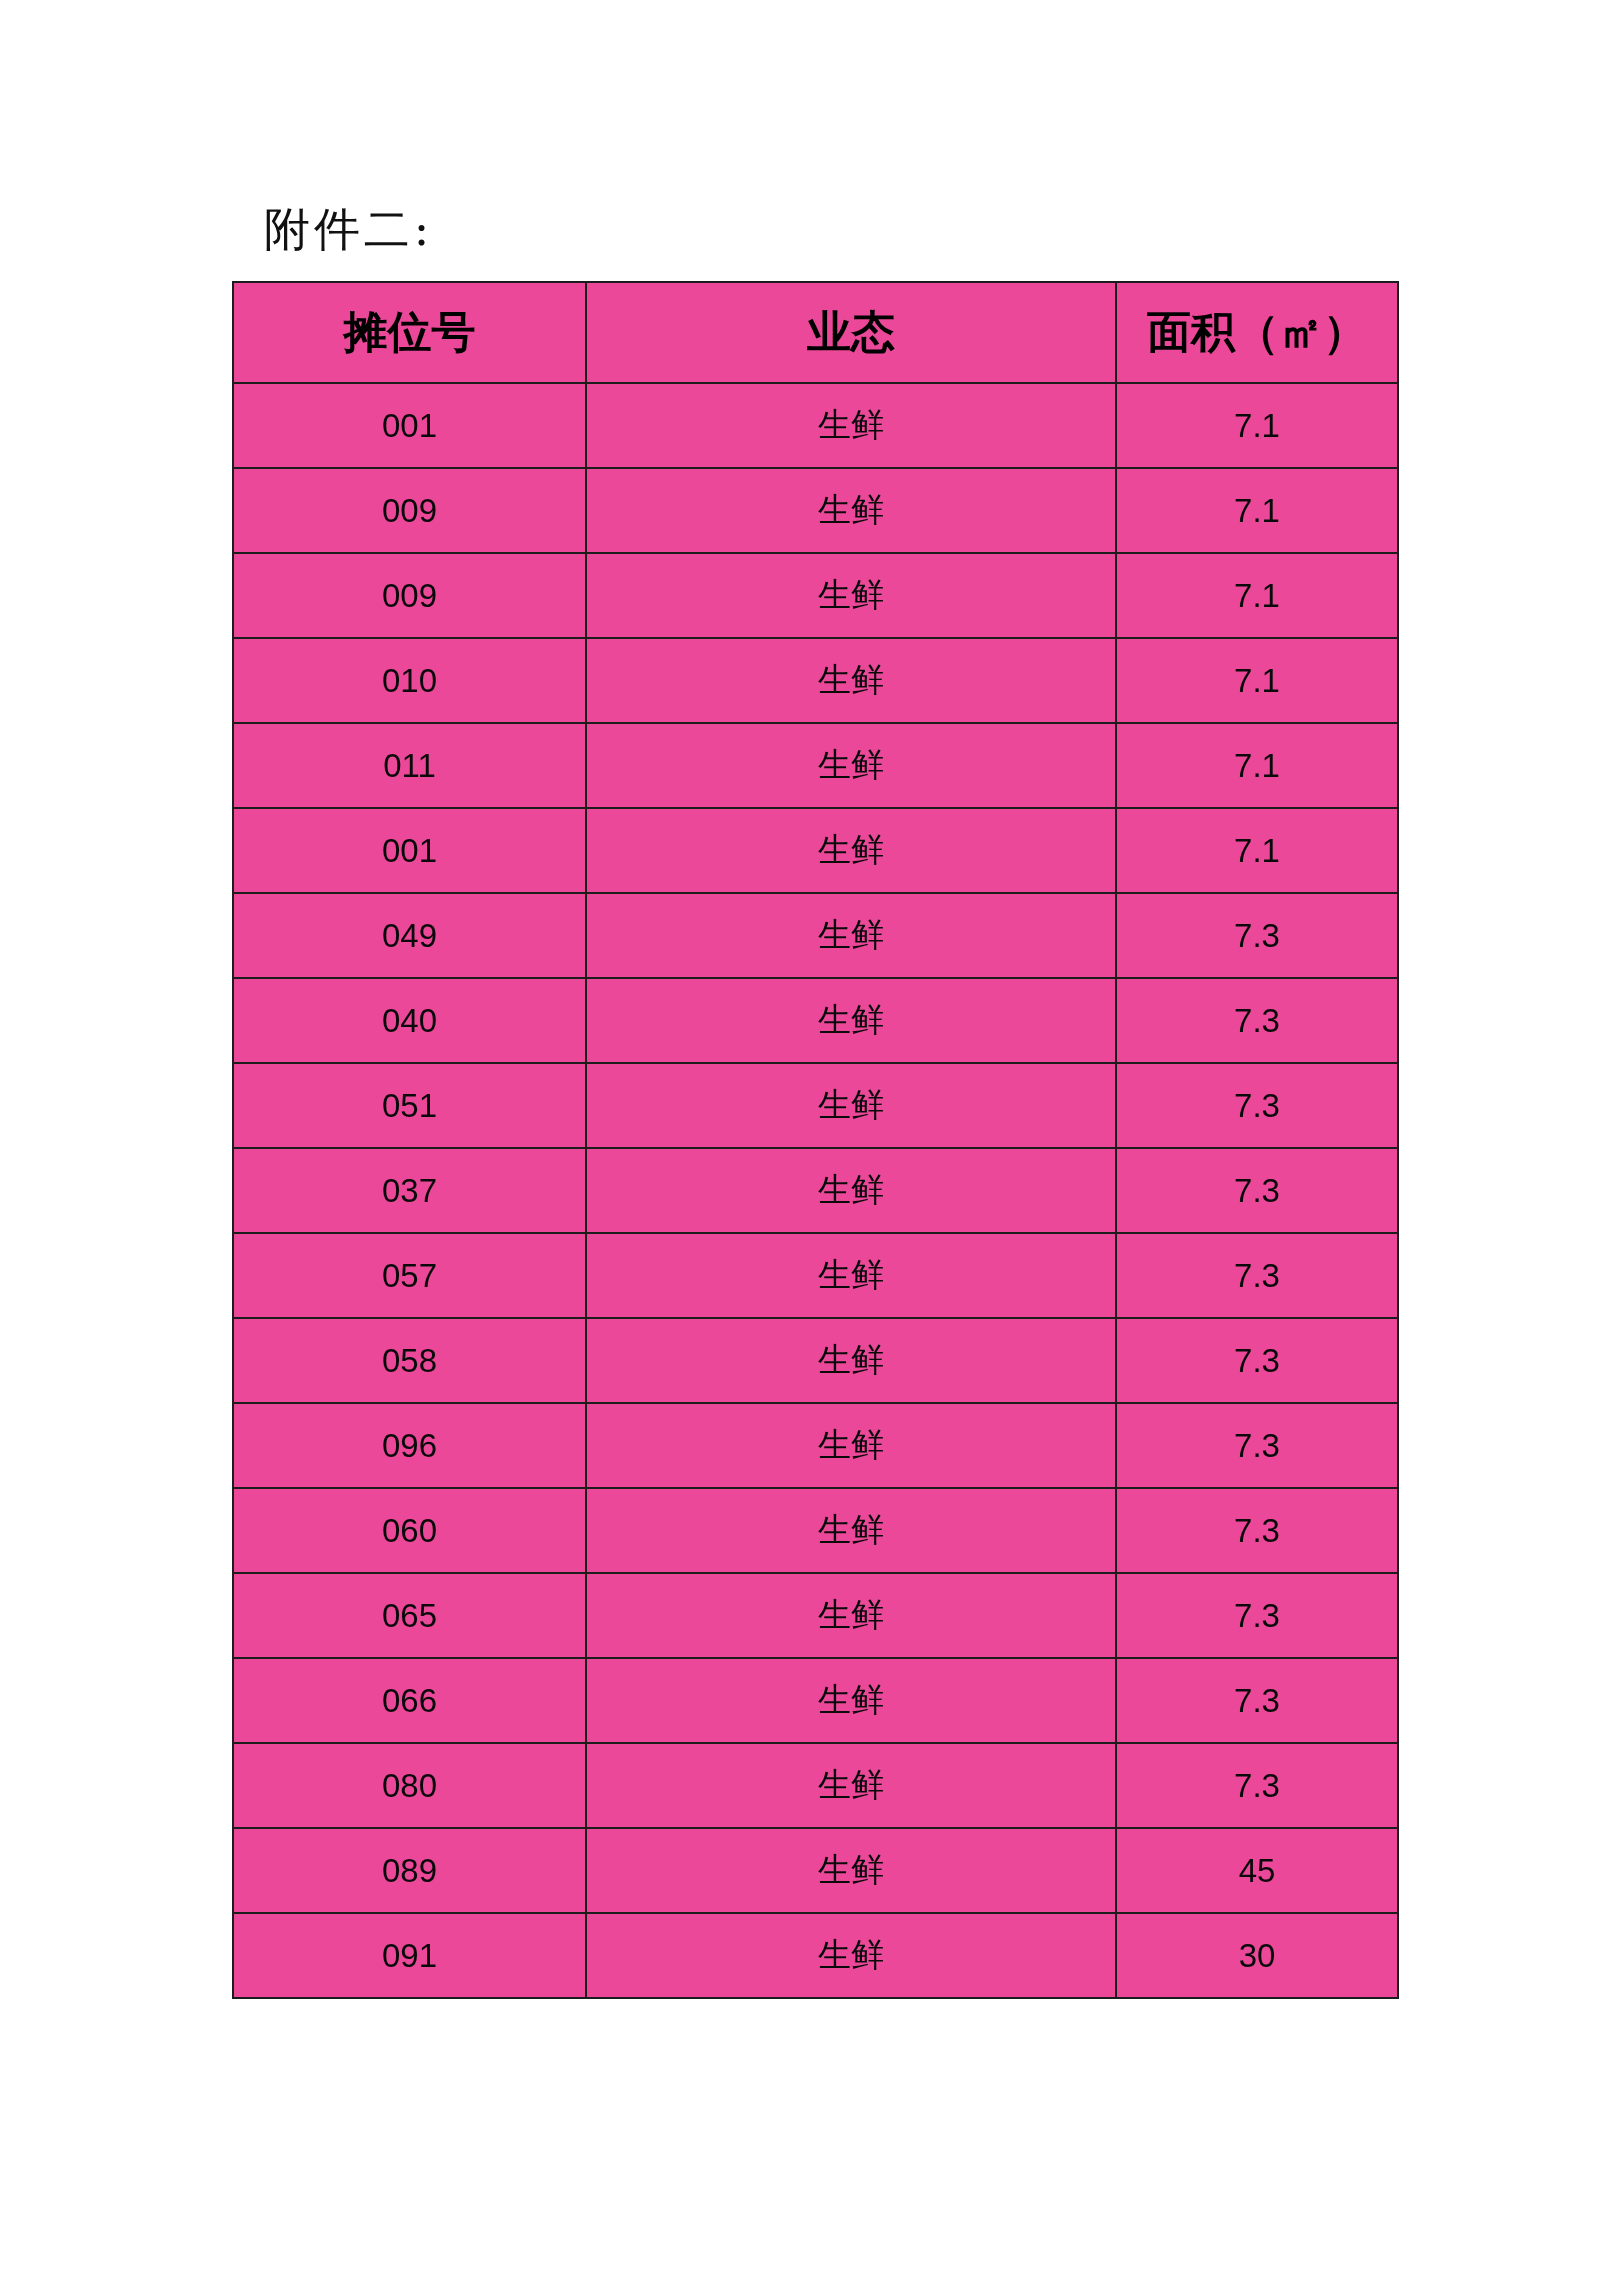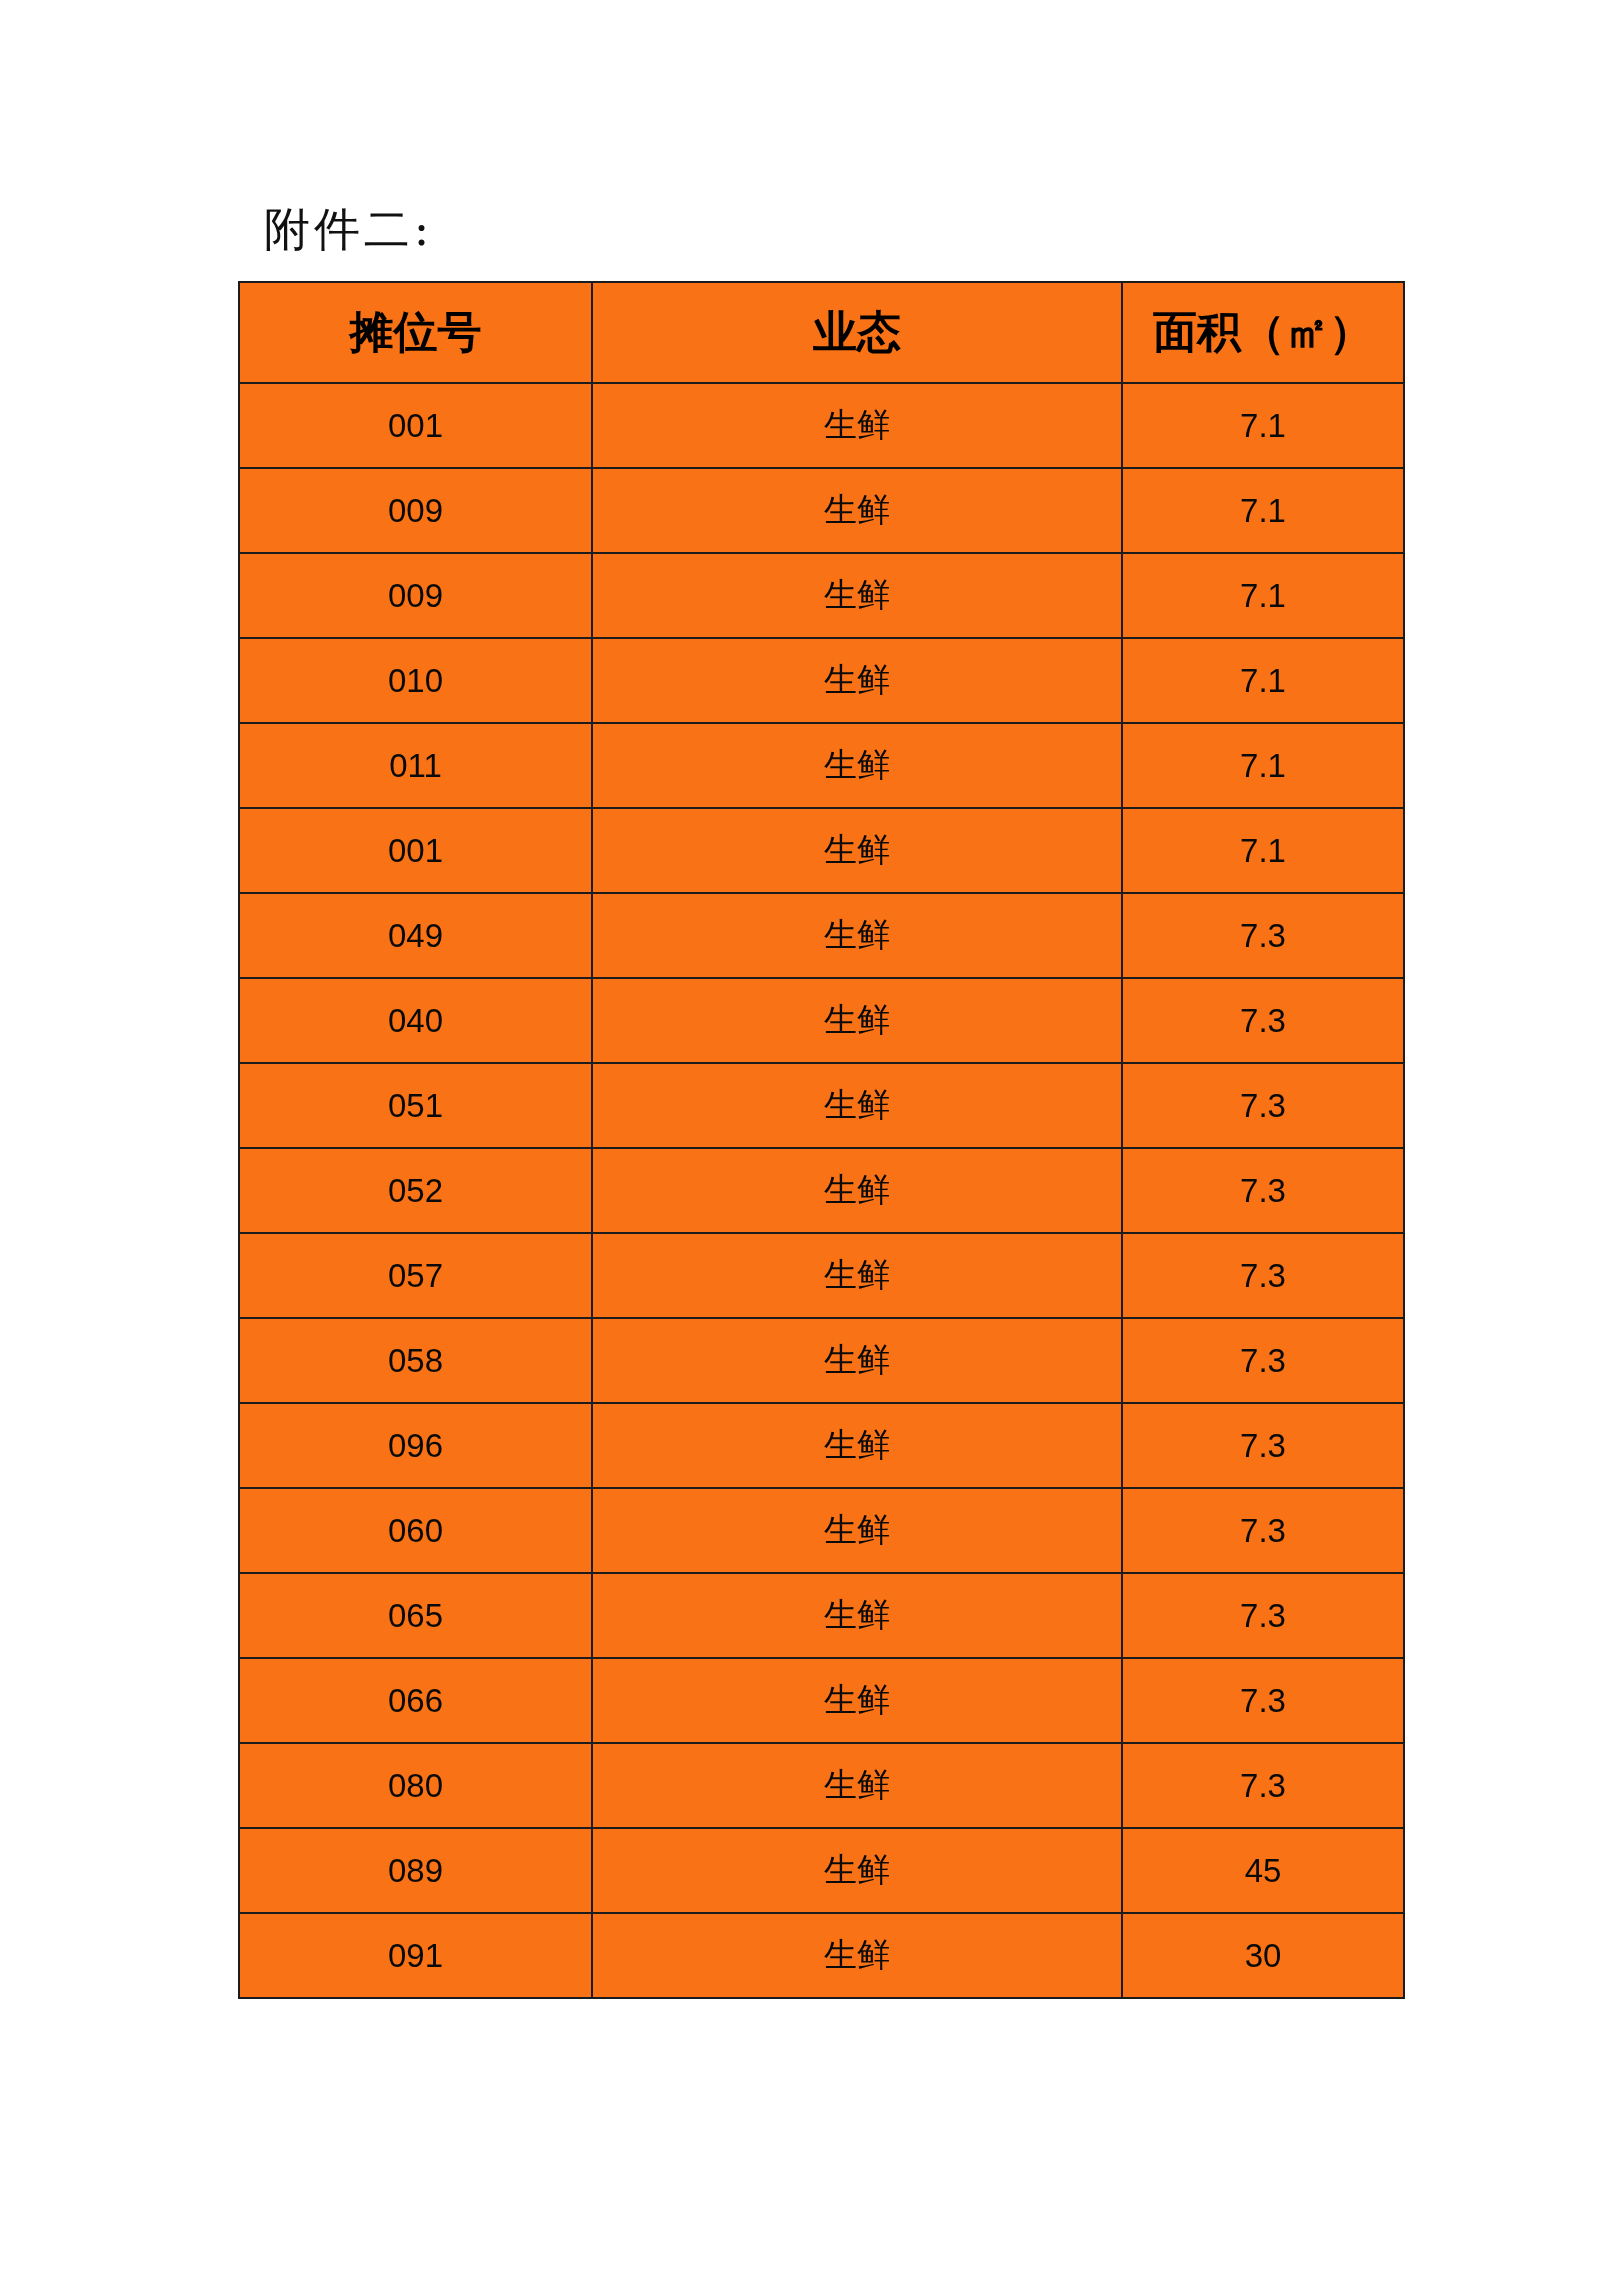--- a/index.html
+++ b/index.html
@@ -27,22 +27,21 @@
     letter-spacing: 3.9px;
     white-space: nowrap;
   }
   table.stall-table {
     position: absolute;
     left: 232px;
     top: 281px;
     width: 1165px;
     border-collapse: collapse;
     table-layout: fixed;
-    background: #f97316;
-    margin-left: 6px;
+    background: #ec4899;
   }
   table.stall-table col.c1 { width: 353px; }
   table.stall-table col.c2 { width: 530px; }
   table.stall-table col.c3 { width: 282px; }
   table.stall-table th,
   table.stall-table td {
     border: 2px solid #1c1c1c;
     text-align: center;
     vertical-align: middle;
     padding: 0;
@@ -128,21 +127,21 @@
           <td>040</td>
           <td>生鲜</td>
           <td>7.3</td>
         </tr>
         <tr>
           <td>051</td>
           <td>生鲜</td>
           <td>7.3</td>
         </tr>
         <tr>
-          <td>052</td>
+          <td>037</td>
           <td>生鲜</td>
           <td>7.3</td>
         </tr>
         <tr>
           <td>057</td>
           <td>生鲜</td>
           <td>7.3</td>
         </tr>
         <tr>
           <td>058</td>

